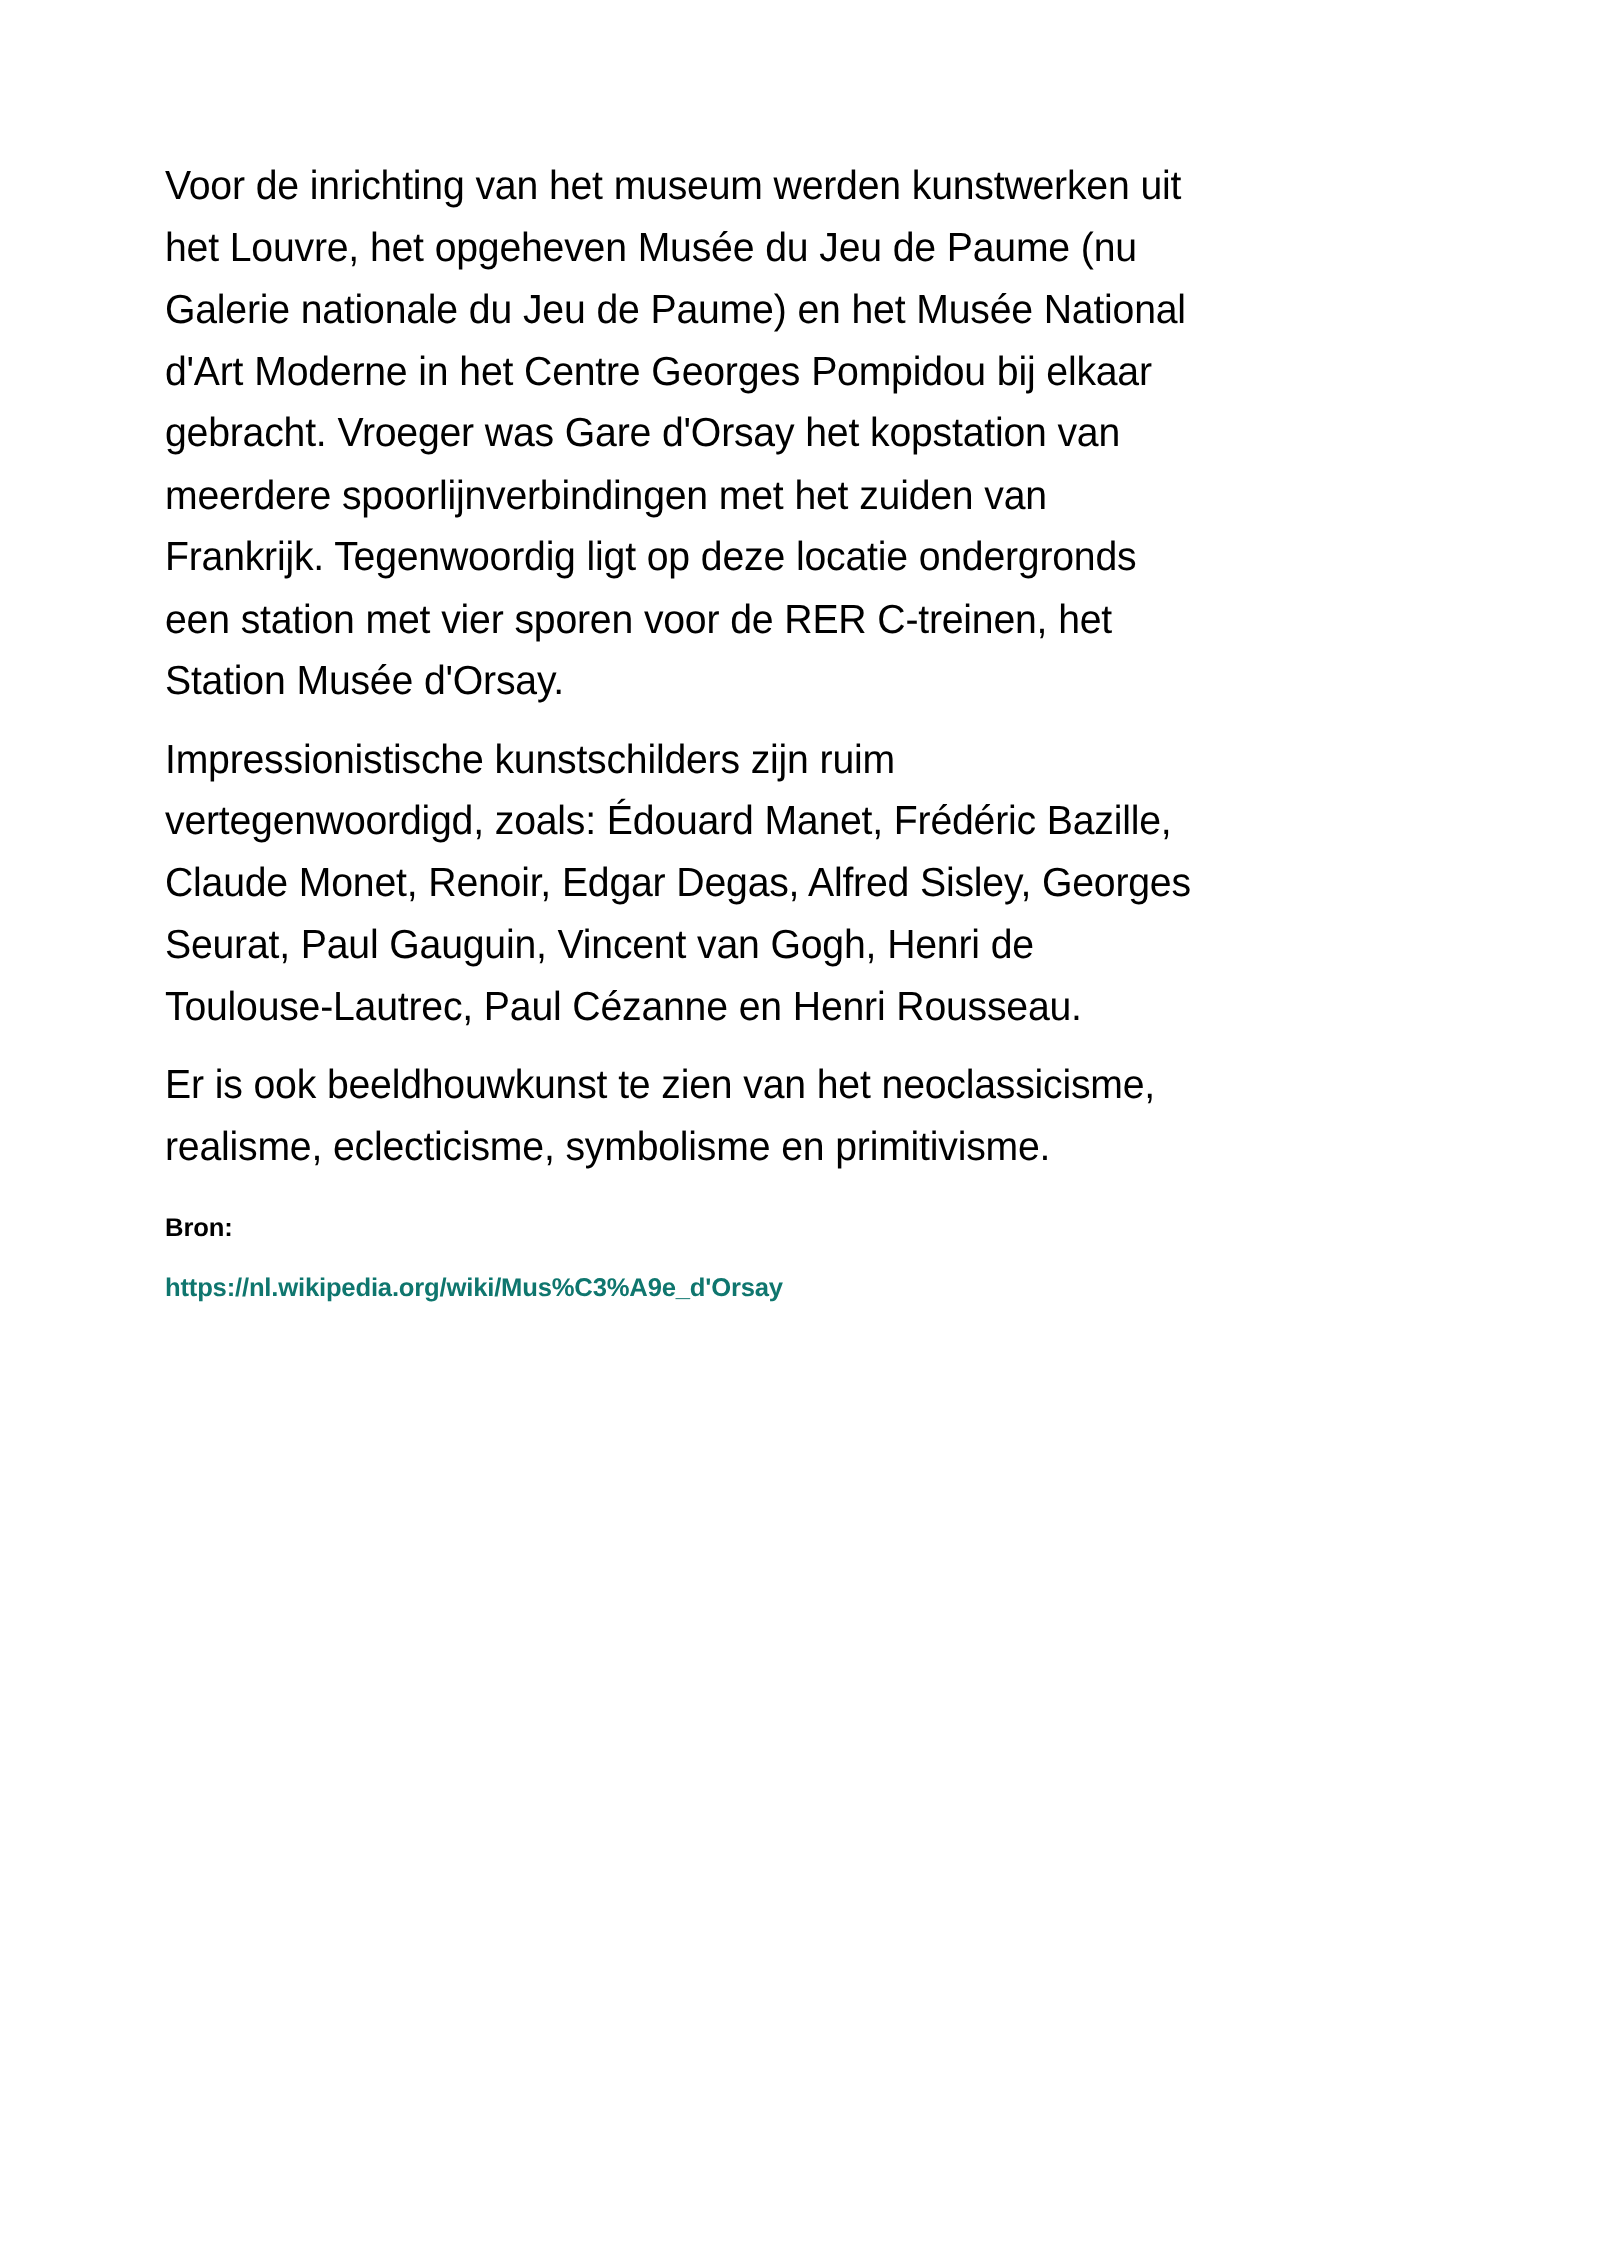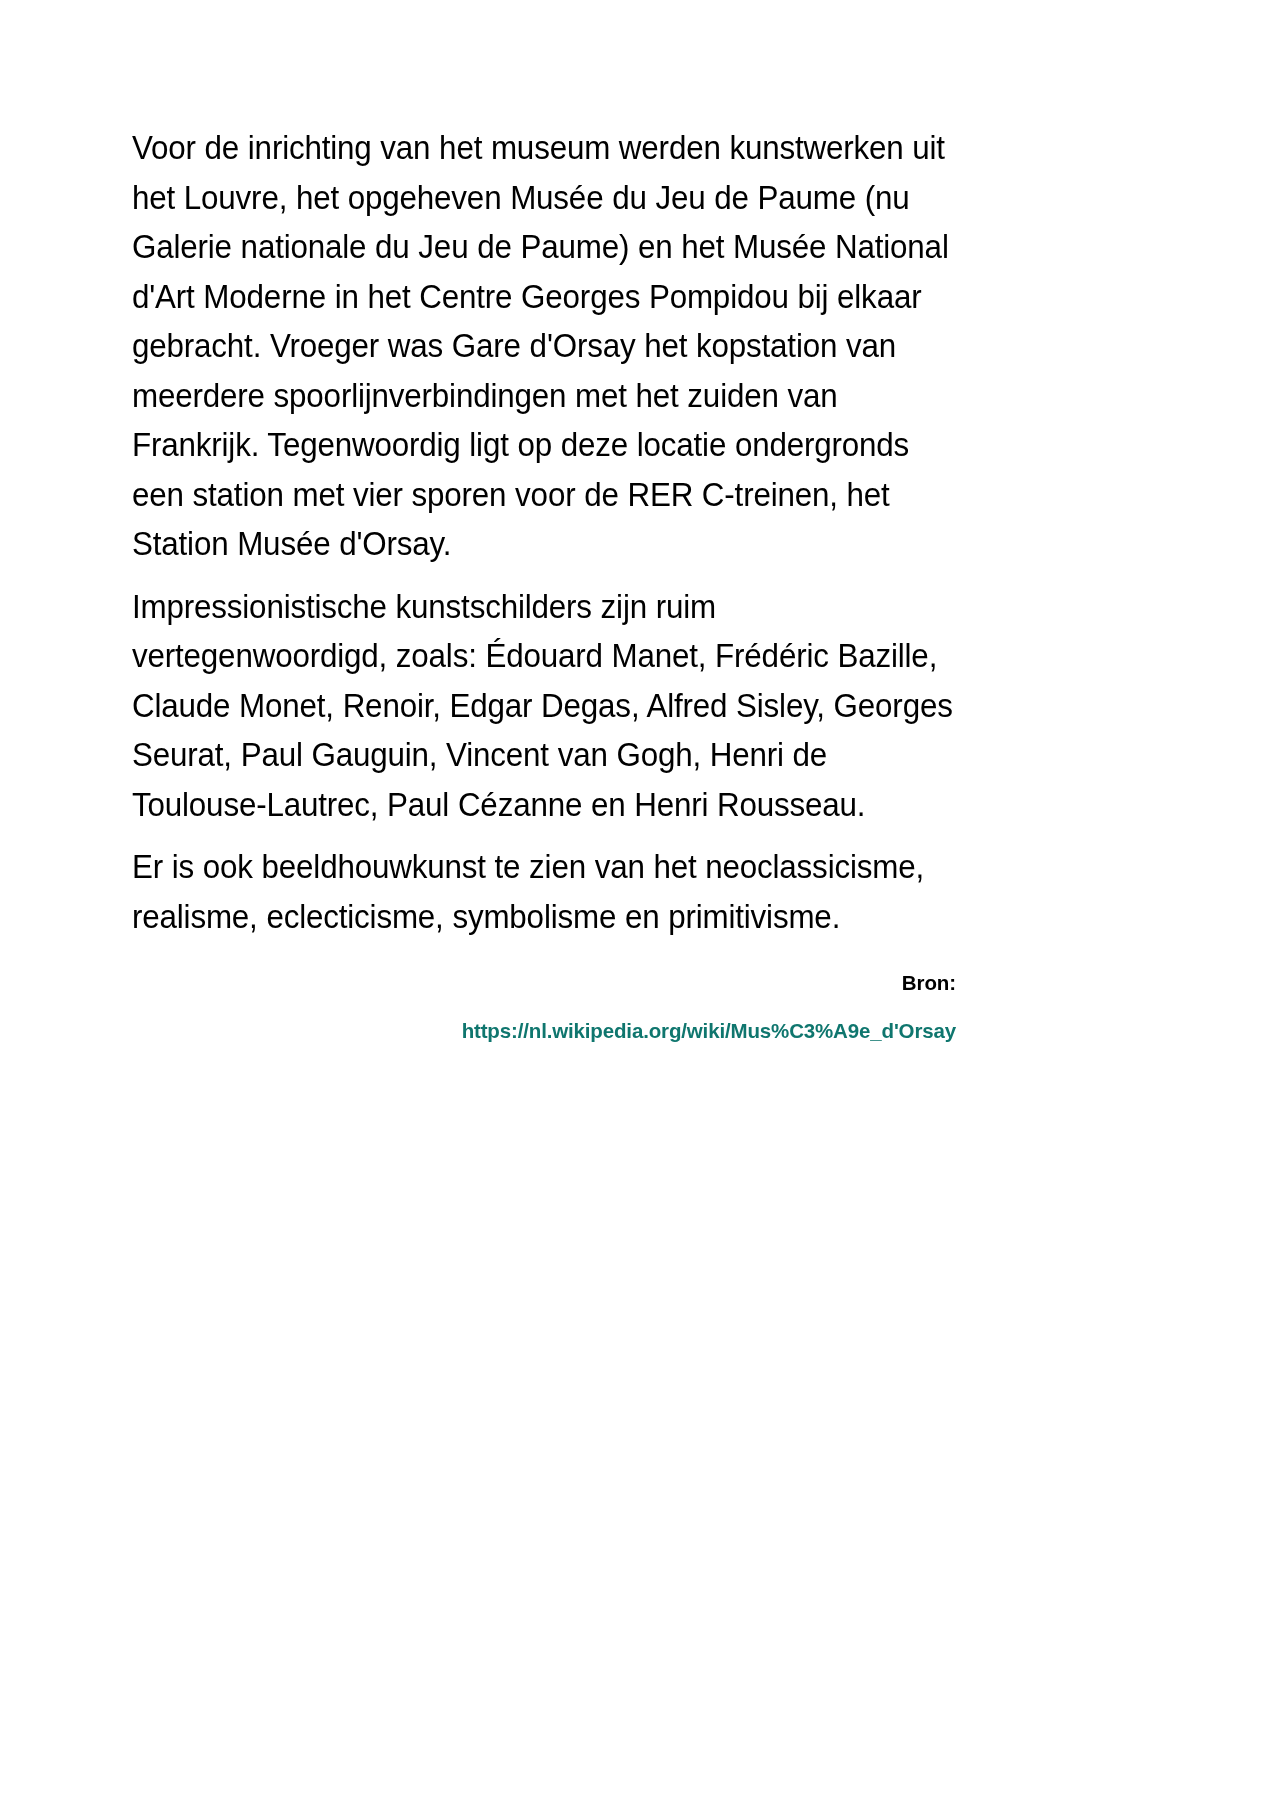--- a/index.html
+++ b/index.html
@@ -44,21 +44,20 @@
     transform: scaleX(0.965);
     width: 853px;
   }
 
   .para + .para {
     margin-top: 12px;
   }
 
   .source-block {
     margin-top: 26px;
-    text-align: right;
   }
 
   .source-label {
     font-size: 20.5px;
     line-height: 30px;
     font-weight: 700;
     letter-spacing: -0.1px;
     color: #000000;
     margin: 0;
   }

